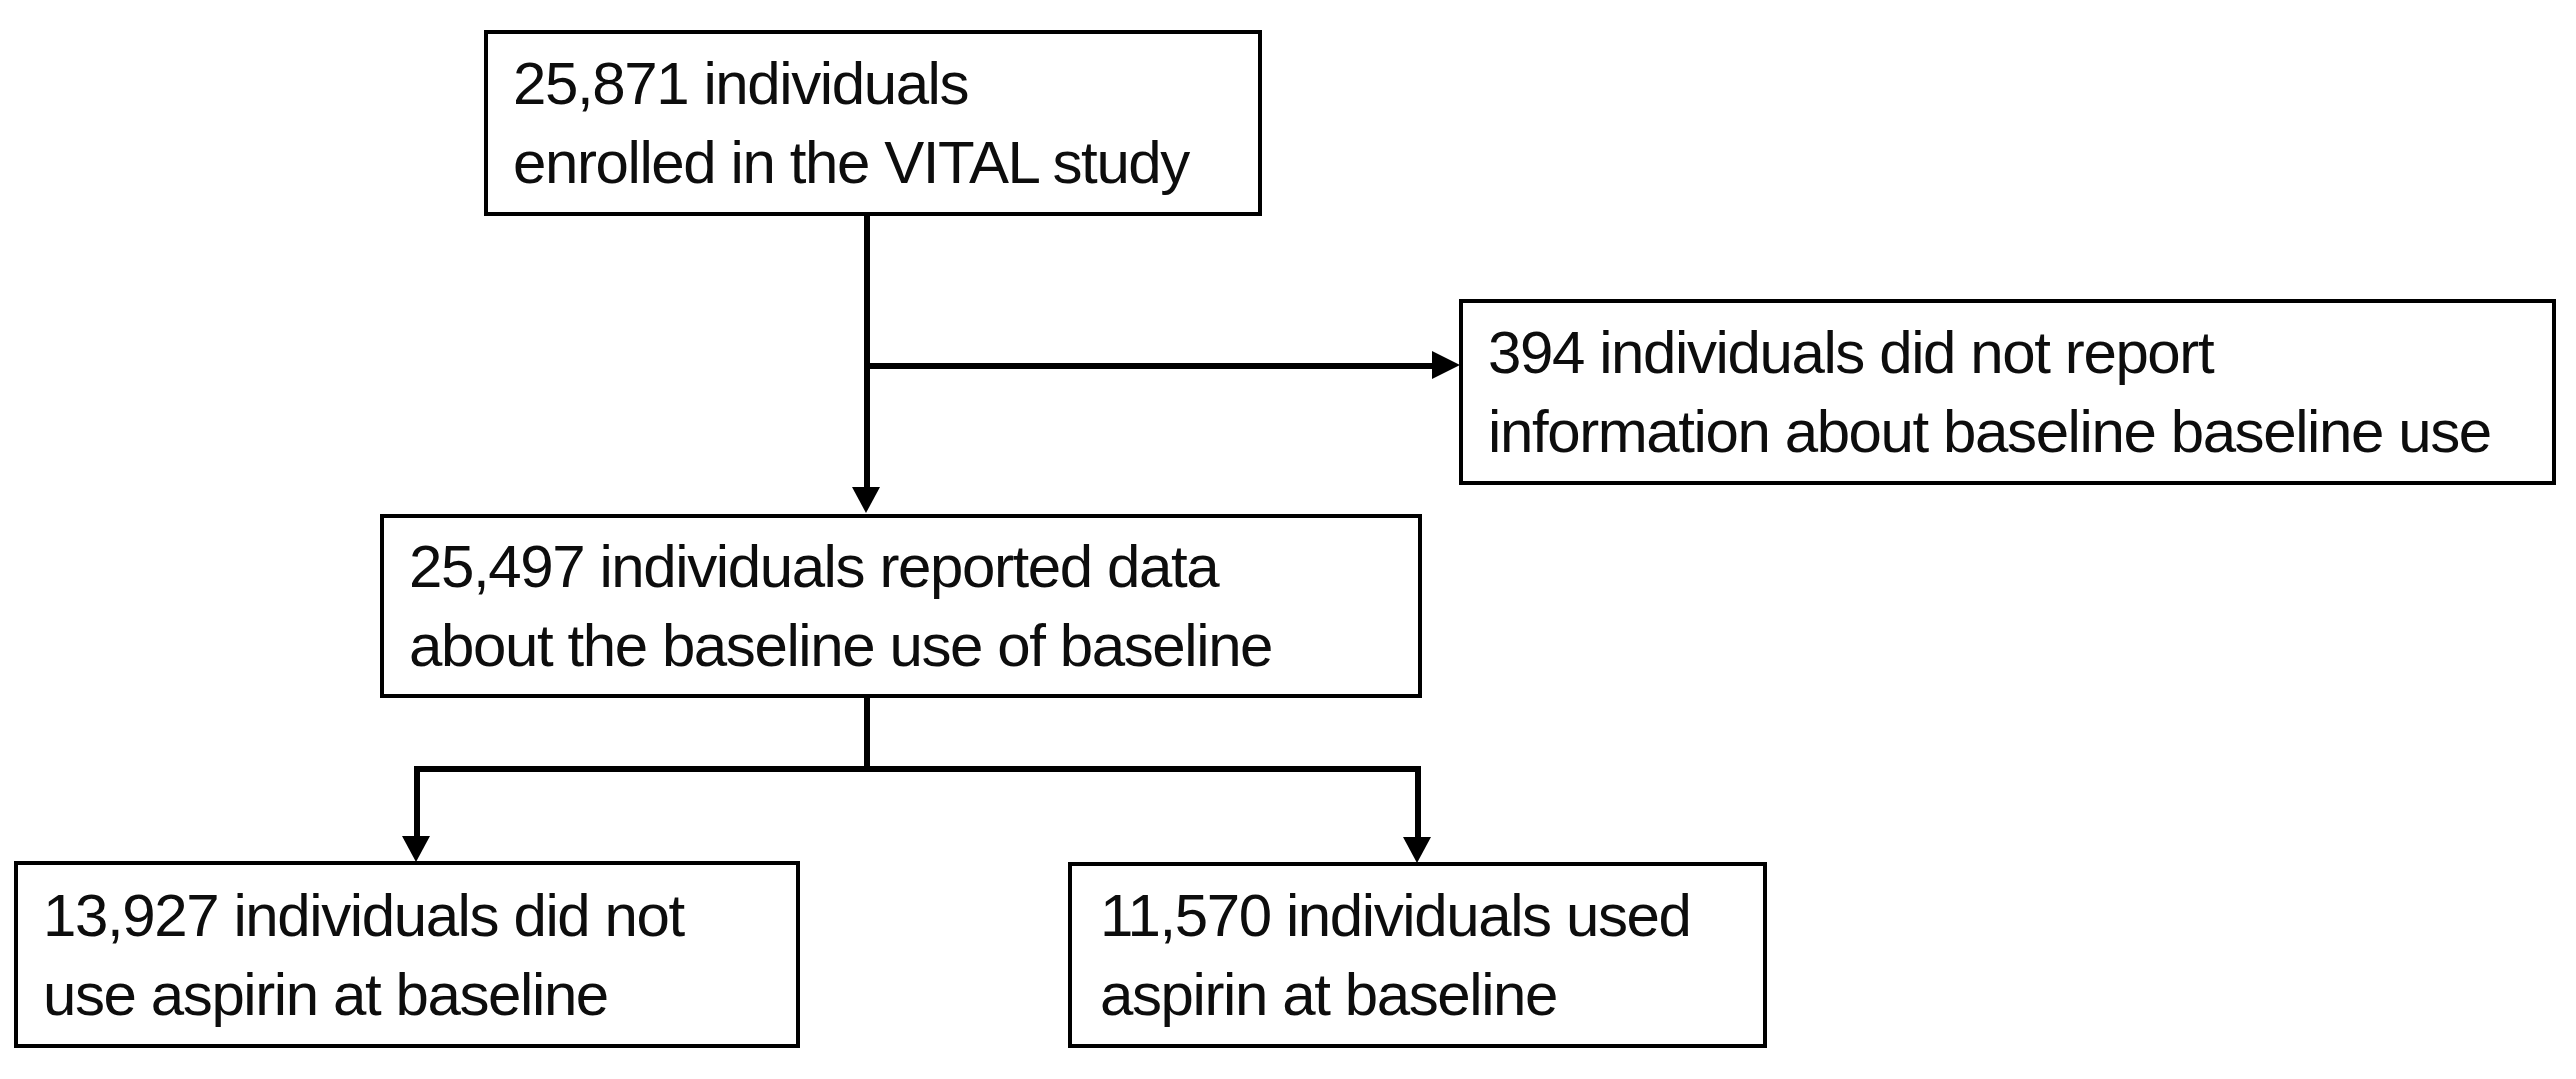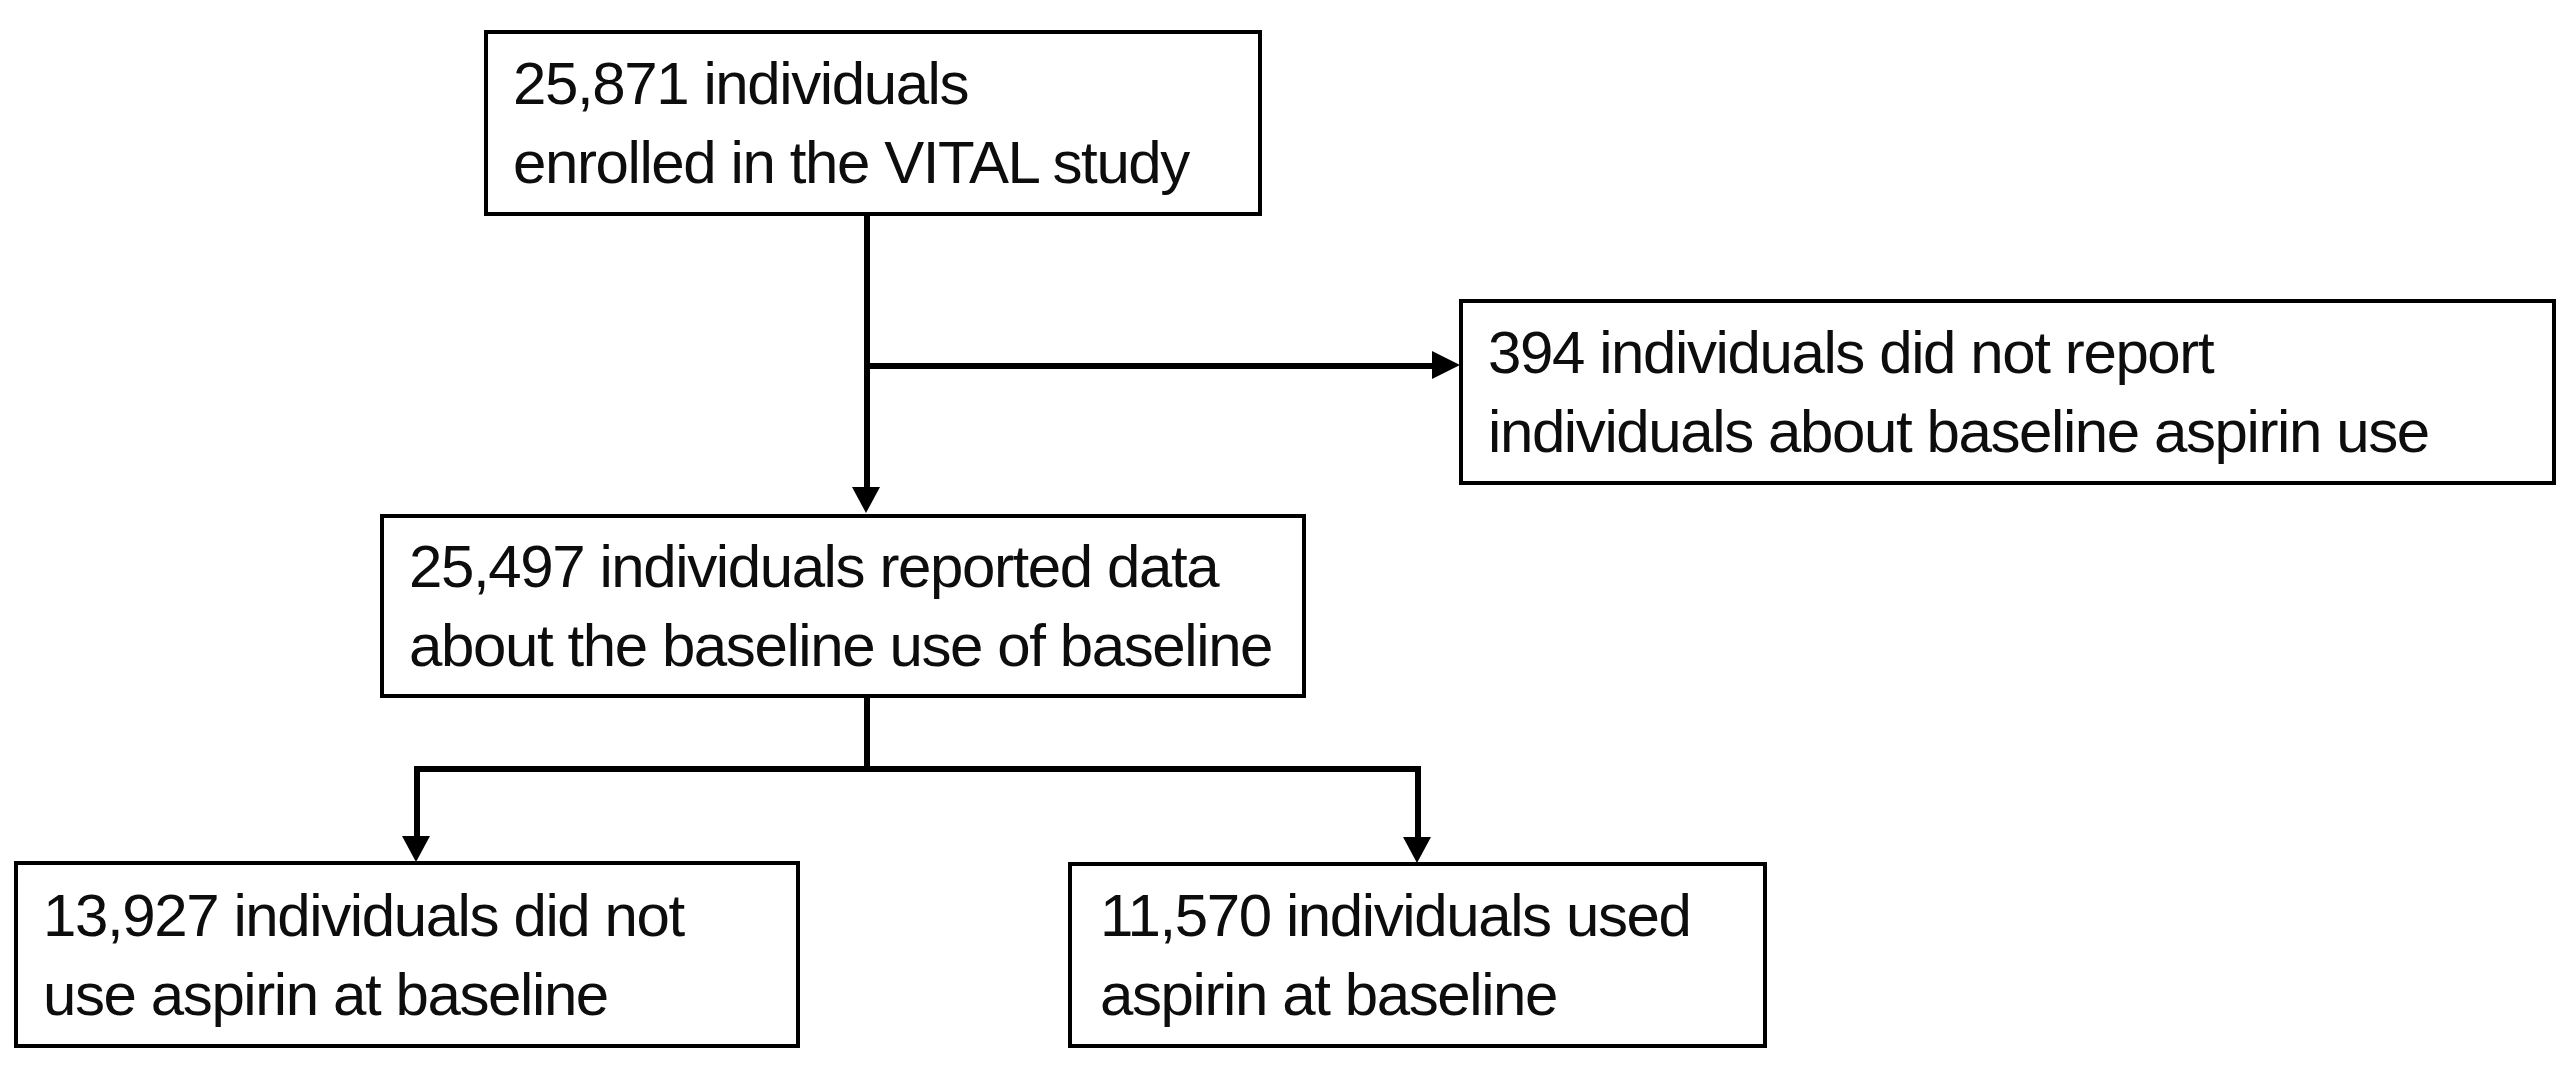--- a/index.html
+++ b/index.html
@@ -30,21 +30,21 @@
   }
   .flow-node .line {
     font-size: 60px;
     line-height: 79px;
     letter-spacing: -1.4px;
     white-space: nowrap;
   }
   
   .node-enrolled        { left: 484px;  top: 30px;   width: 778px; height: 186px; }
   .node-excluded        { left: 1459px; top: 275px;  width: 1097px; height: 186px; margin-top: 24px; }
-  .node-reported        { left: 380px;  top: 514px;  width: 926px; height: 184px; }
+  .node-reported        { left: 380px;  top: 514px;  width: 1042px; height: 184px; }
   .node-no-aspirin      { left: 14px;   top: 861px; width: 786px; height: 187px; }
   .node-used-aspirin    { left: 1068px; top: 862px; width: 699px; height: 186px; padding-left: 28px; }
 
   
   .conn {
     position: absolute;
     background: #000000;
   }
   .conn-v-enrolled-reported   { left: 864px; top: 216px;  width: 5.5px;    height: 274px; }
   .conn-h-enrolled-excluded   { left: 867px; top: 363px;  width: 566px;  height: 5.5px;  }
@@ -78,21 +78,21 @@
 
 <div class="canvas">
 
   <div class="flow-node node-enrolled">
     <div class="line">25,871 individuals</div>
     <div class="line">enrolled in the VITAL study</div>
   </div>
 
   <div class="flow-node node-excluded">
     <div class="line">394 individuals did not report</div>
-    <div class="line">individuals about baseline aspirin use</div>
+    <div class="line">information about baseline baseline use</div>
   </div>
 
   <div class="flow-node node-reported">
     <div class="line">25,497 individuals reported data</div>
     <div class="line">about the baseline use of baseline</div>
   </div>
 
   <div class="flow-node node-no-aspirin">
     <div class="line">13,927 individuals did not</div>
     <div class="line">use aspirin at baseline</div>

